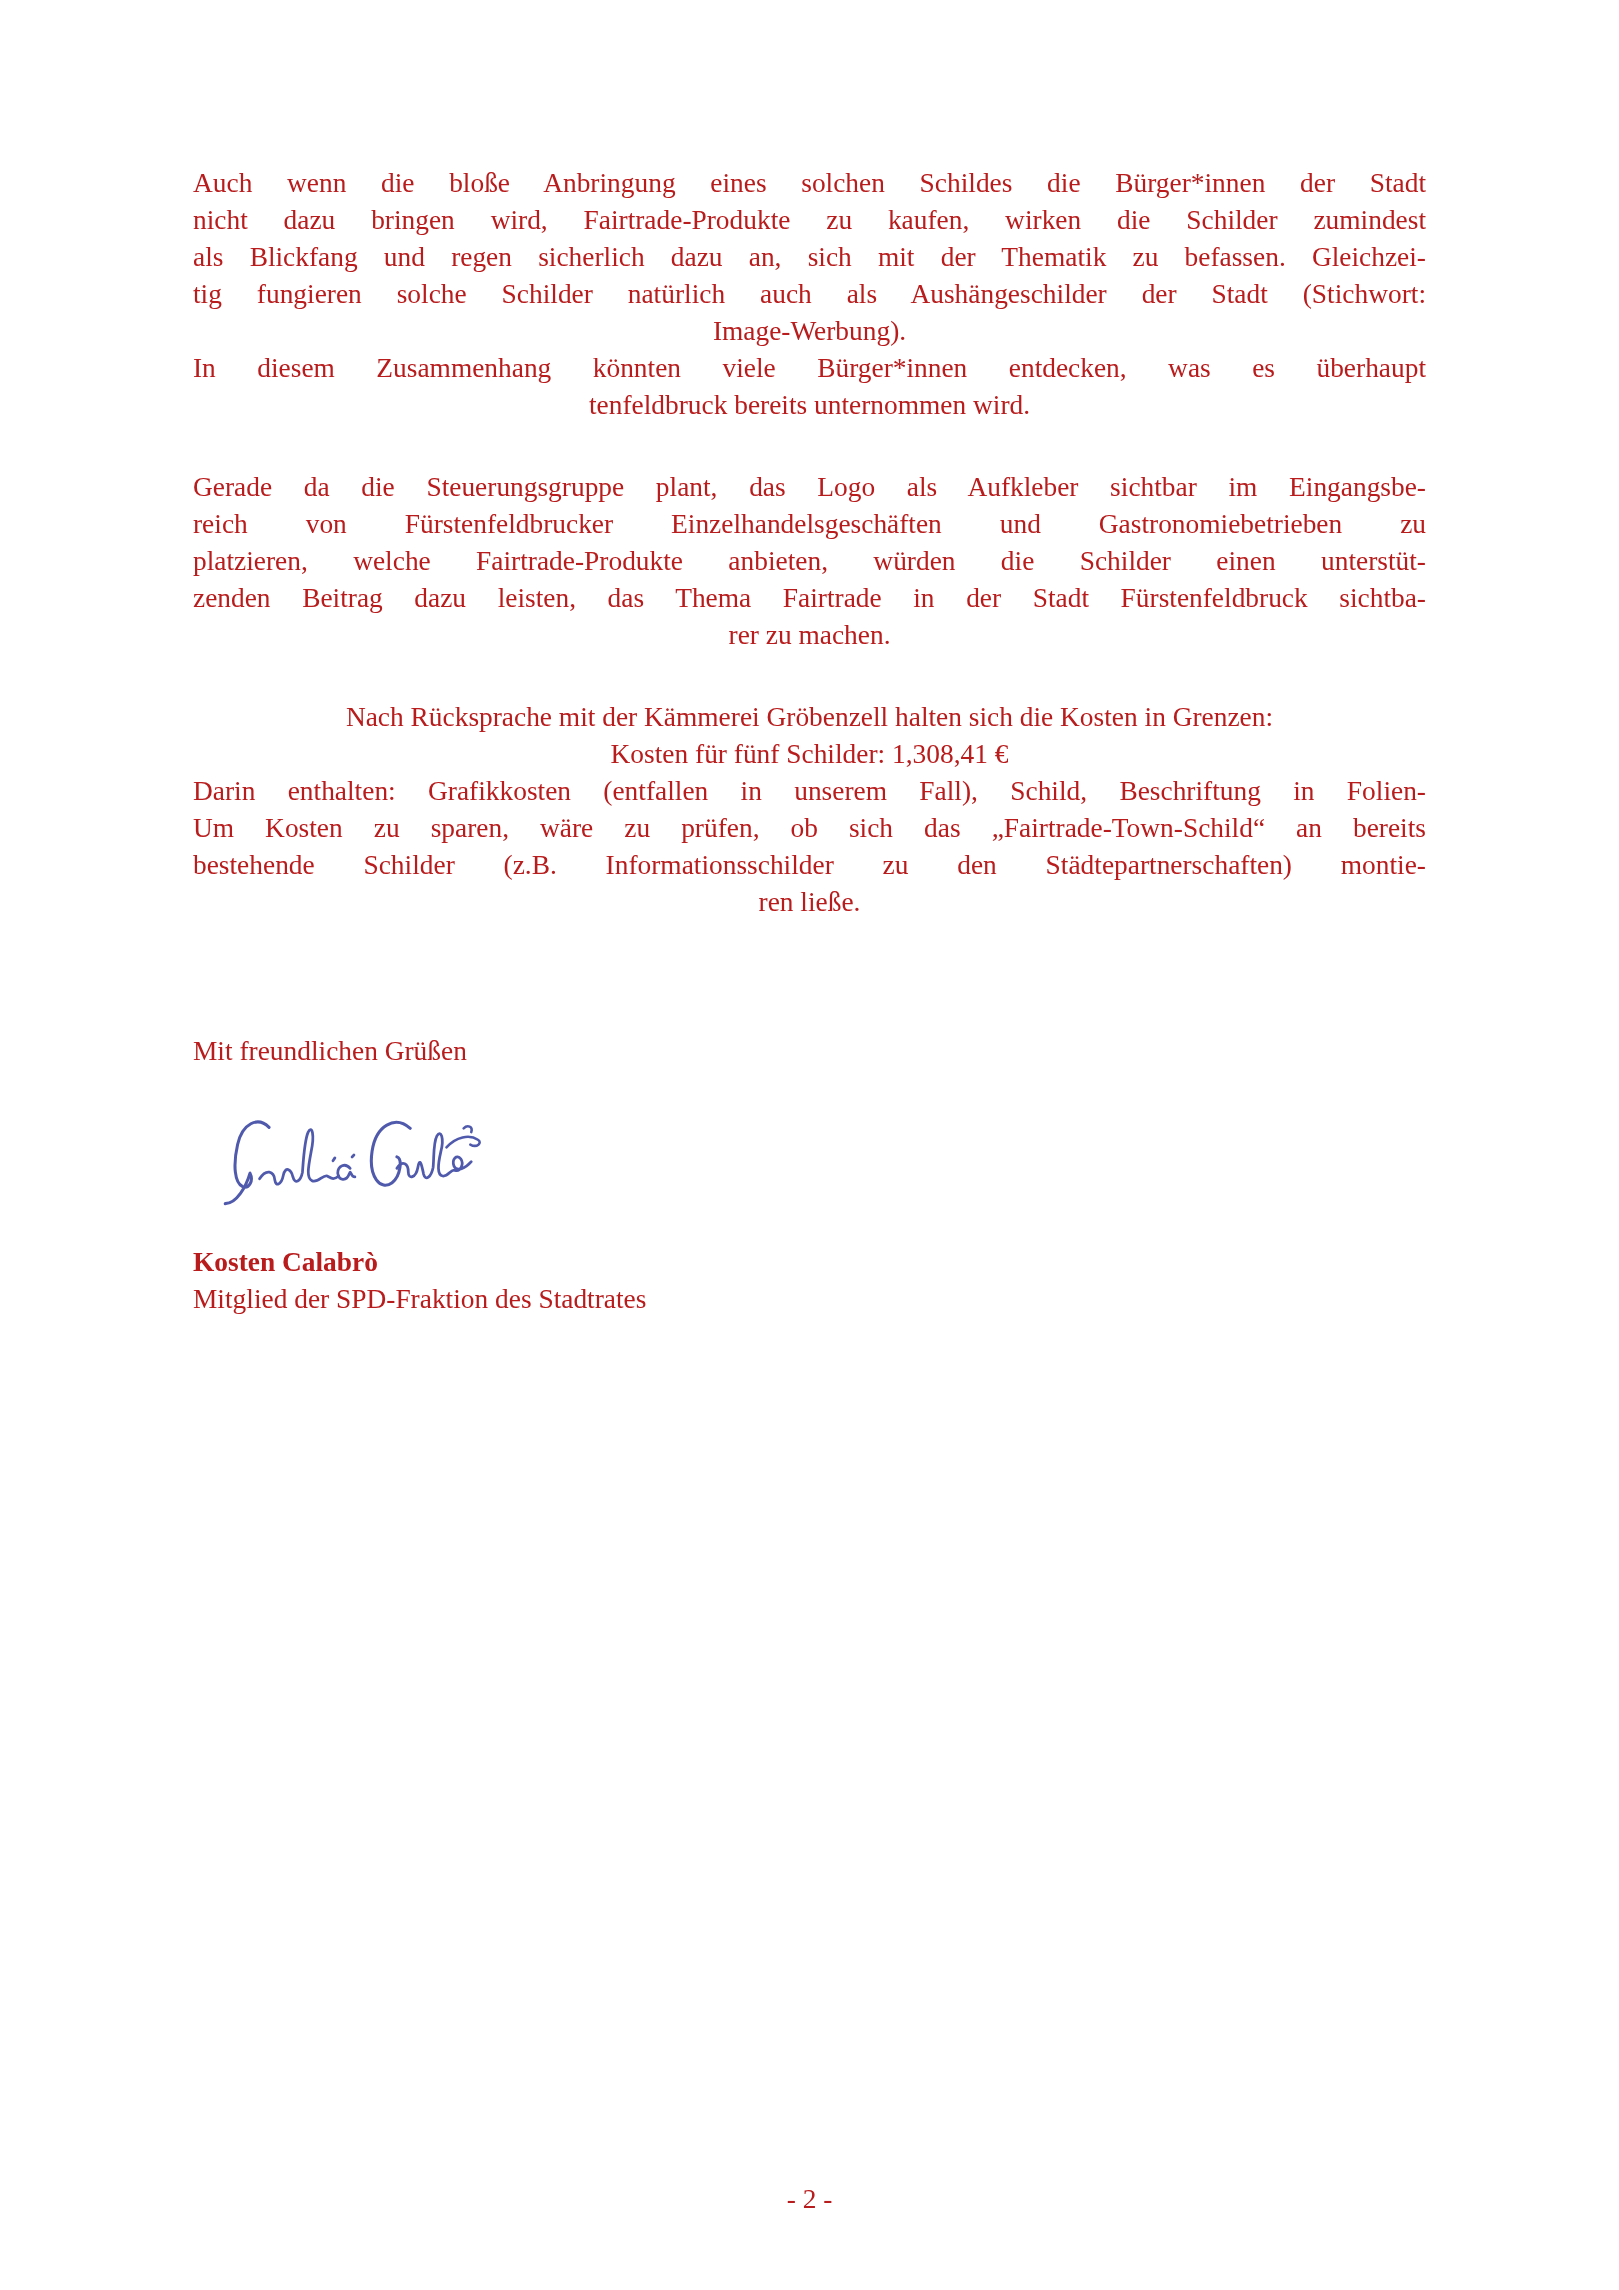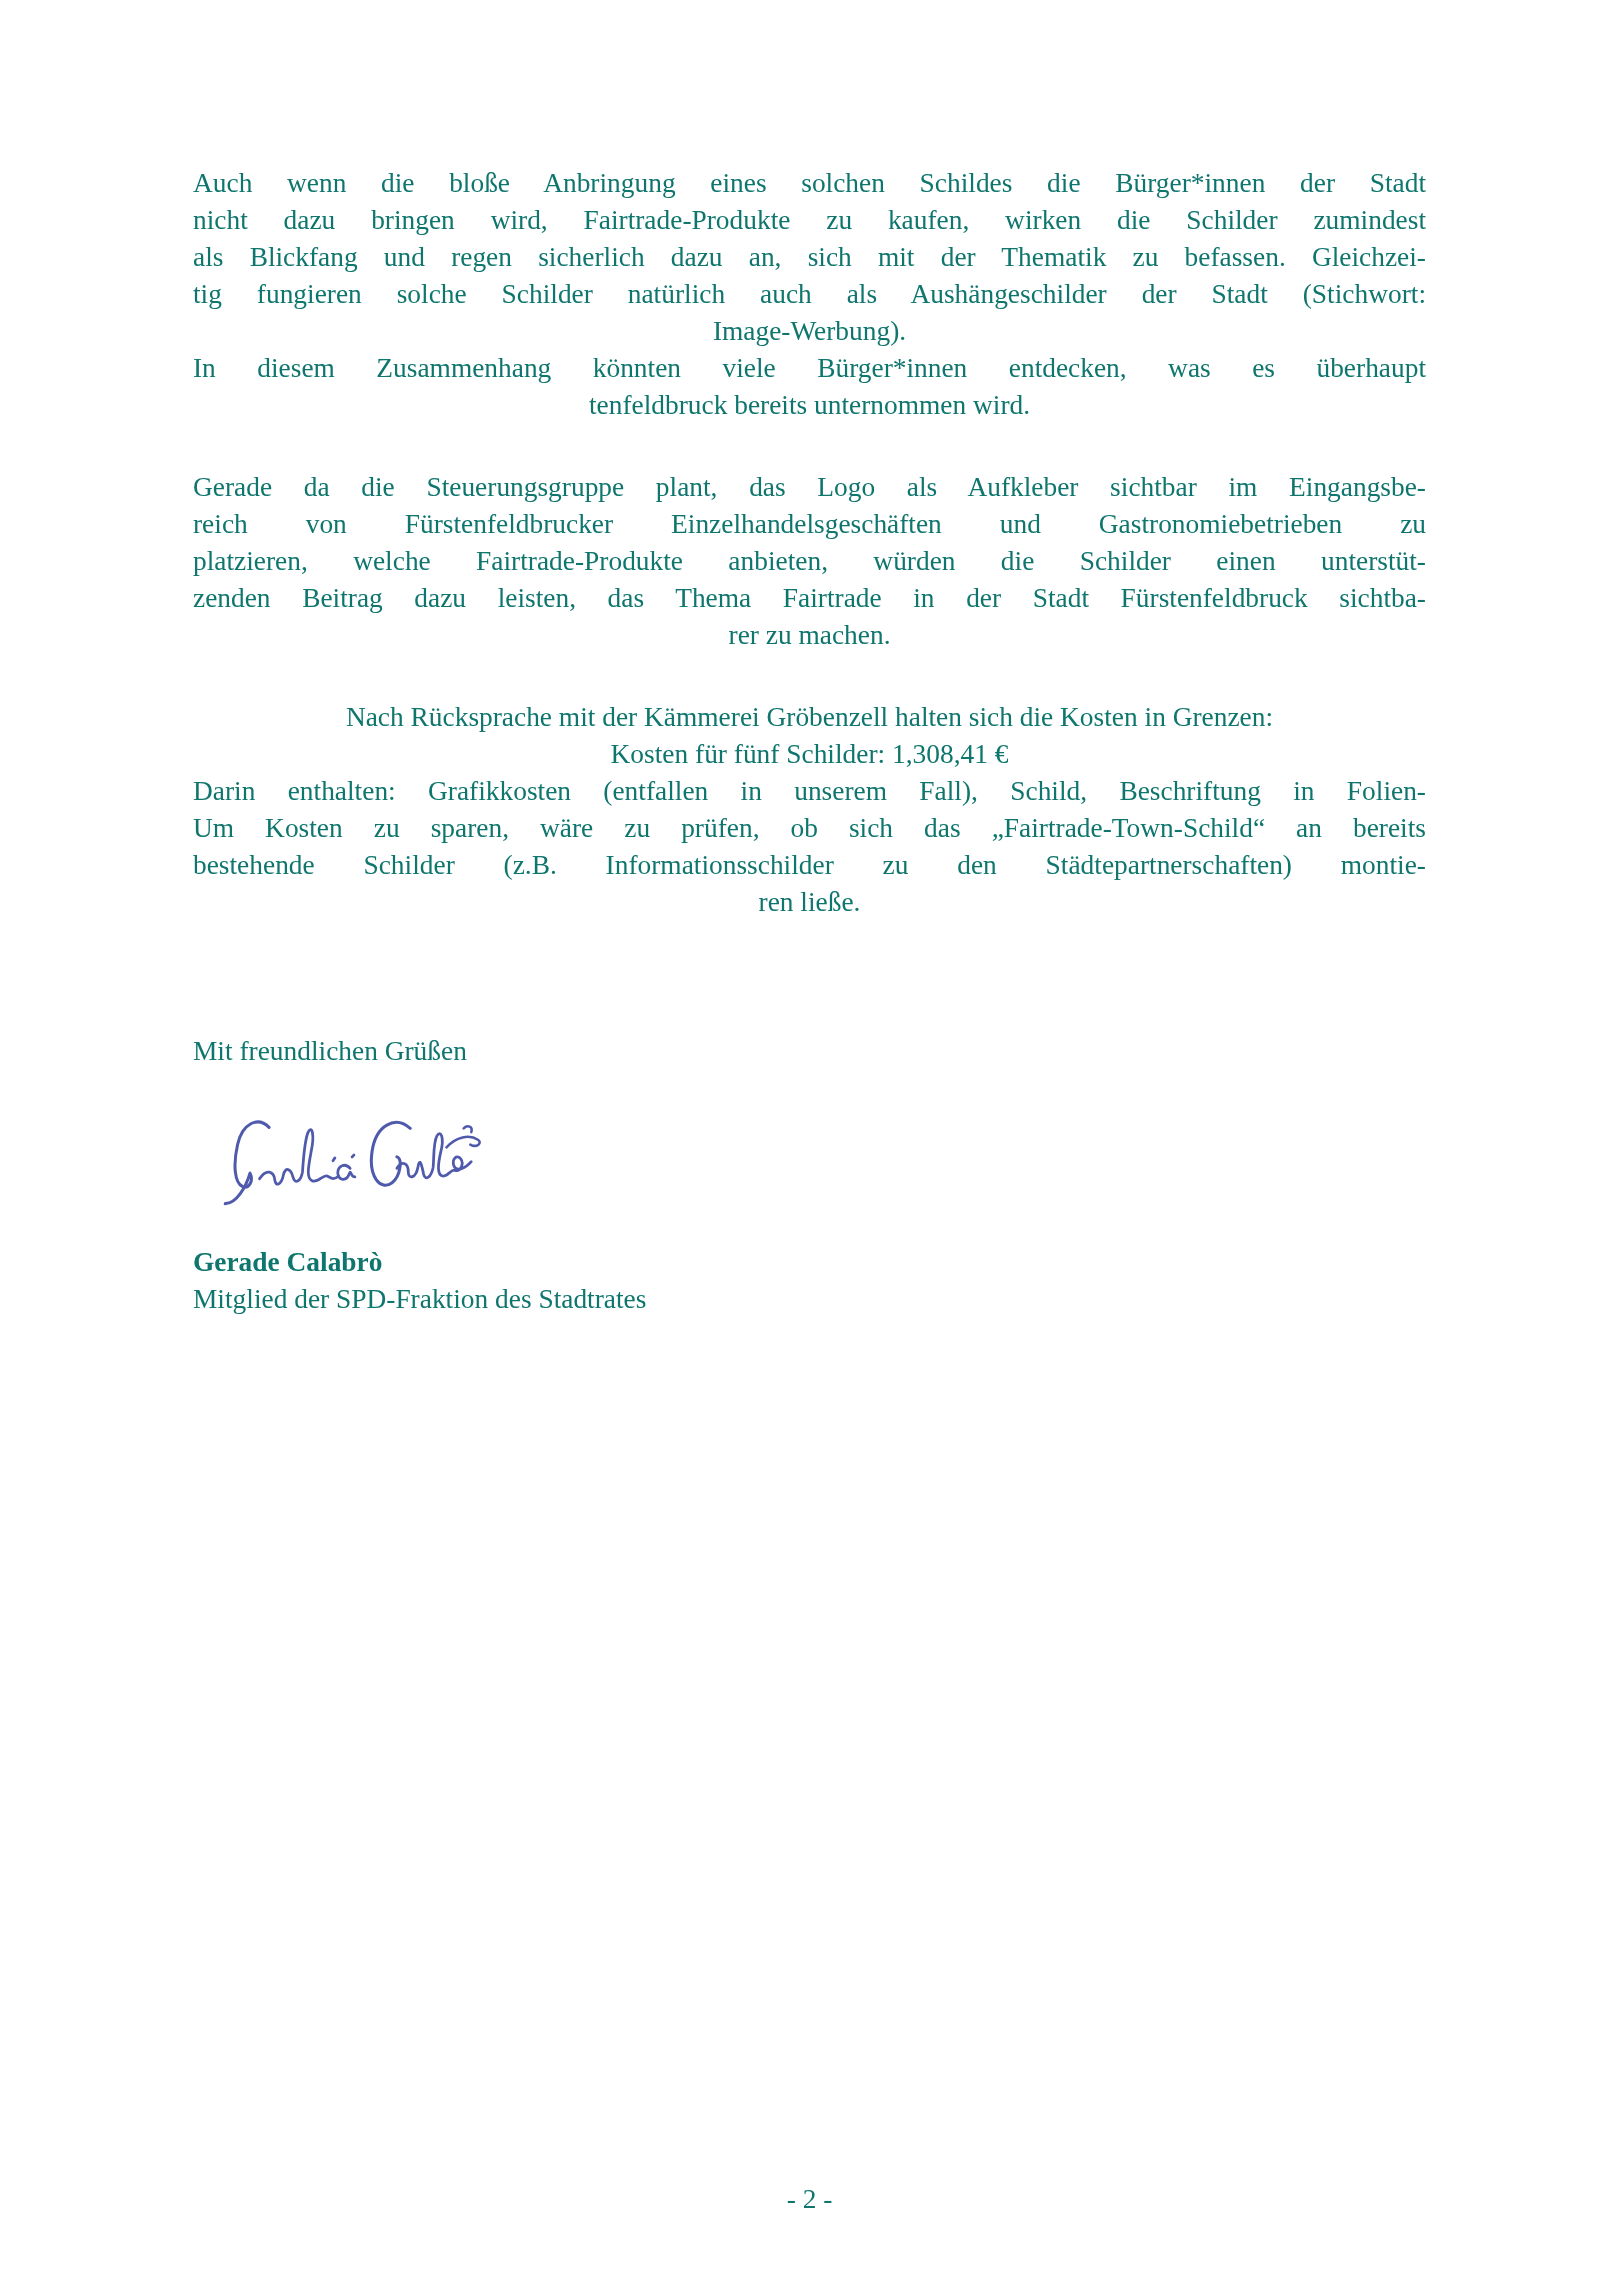--- a/index.html
+++ b/index.html
@@ -6,21 +6,21 @@
     margin: 0;
     padding: 0;
     background: #ffffff;
   }
   .page {
     position: relative;
     width: 1619px;
     height: 2221px;
     background: #ffffff;
     font-family: "Liberation Serif", "DejaVu Serif", serif;
-    color: #0f766e;
+    color: #b91c1c;
     overflow: hidden;
   }
   .content {
     position: absolute;
     left: 193px;
     top: 165px;
     width: 1233px;
   }
   .para { margin: 0; }
   .para.gap { margin-top: 45px; }
@@ -114,19 +114,19 @@
           <path stroke-width="2.9" d="M 139,45 l 2,-2"></path>
           <path stroke-width="3.2" d="M 200,15 C 184,1 164,12 160,39 C 156,66 169,81 181,72 C 190,65 192,47 186,45"></path>
           <path stroke-width="2.9" d="M 186,57 C 192,48 198,52 198,61 C 198,69 206,67 208,56 C 210,45 212,53 214,63 C 216,71 222,66 224,56 C 225,47 224,30 228,23 C 232,16 236,25 232,40 C 229,53 228,64 234,65 C 240,66 243,57 247,59"></path>
           <path stroke-width="2.9" d="M 247,59 C 252,61 257,53 253,47 C 249,42 243,47 246,55 C 249,61 258,57 264,50"></path>
           <path stroke-width="2.7" d="M 238,35 C 248,24 262,21 271,27 C 276,30 270,36 263,32"></path>
           <path stroke-width="2.7" d="M 256,15 C 260,11 266,13 264,19"></path>
         </g>
       </svg>
     </div>
 
-    <div class="sender-name">Gerade Calabrò</div>
+    <div class="sender-name">Kosten Calabrò</div>
     <div class="sender-role">Mitglied der SPD-Fraktion des Stadtrates</div>
   </div>
 
   <div class="footer">- 2 -</div>
 </div>
 
 
 </body></html>

